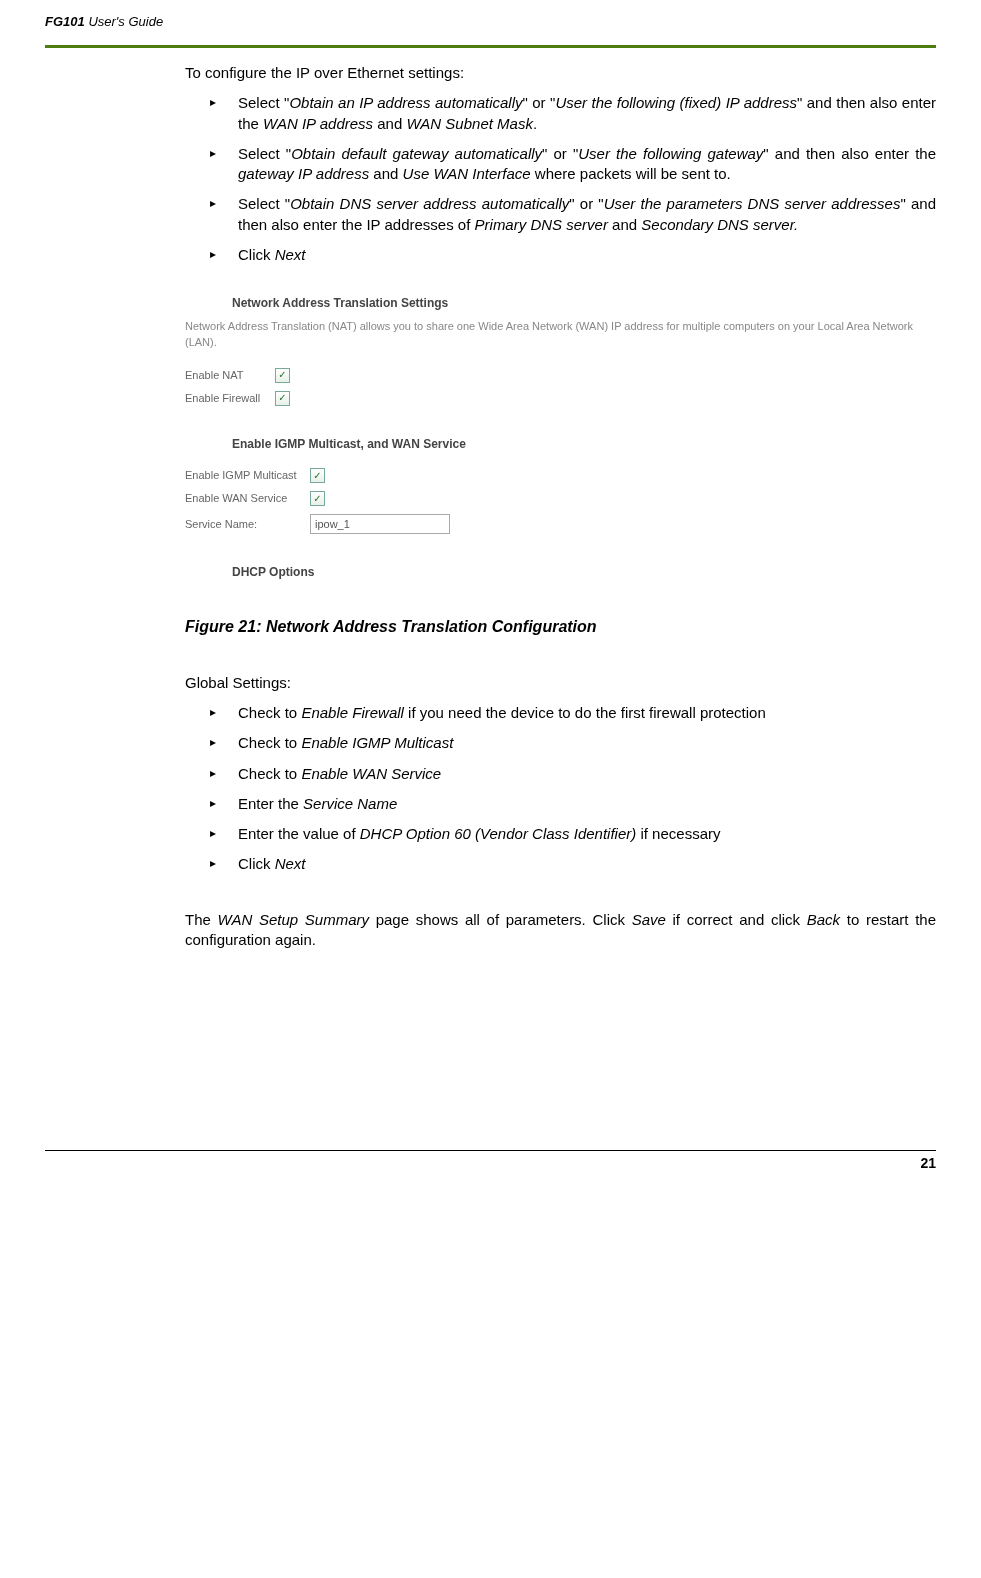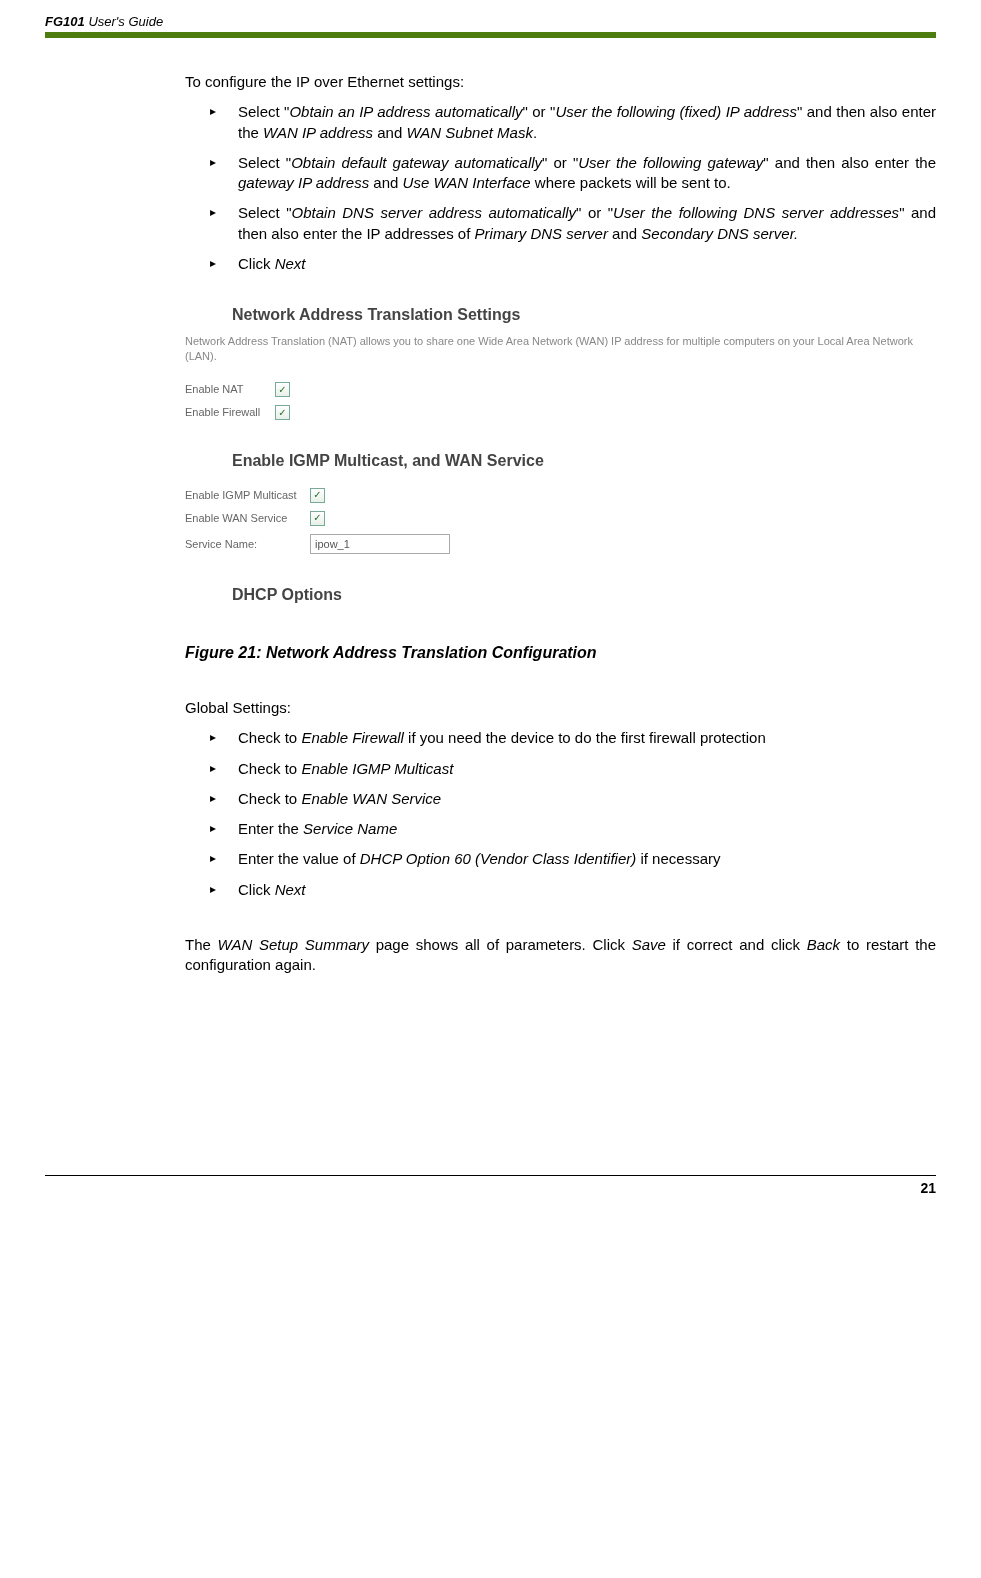--- a/index.html
+++ b/index.html
@@ -6,23 +6,23 @@
     margin: 0;
     padding: 0;
     font-family: Arial, Helvetica, sans-serif;
     background: #fff;
     width: 981px;
   }
   .page {
     padding: 12px 45px 40px 45px;
   }
   .header {
-    border-bottom: 6px solid #4d7c0f;
-    padding-bottom: 2px;
-    margin-bottom: 34px;
+    border-bottom: 3px solid #4d7c0f;
+    padding-bottom: 15px;
+    margin-bottom: 15px;
   }
   .header-text {
     font-size: 13px;
     font-style: italic;
     font-weight: bold;
   }
   .header-text .plain {
     font-style: normal;
     font-weight: normal;
     font-style: italic;
@@ -61,21 +61,21 @@
   .screenshot {
     margin: 30px 0 20px 0;
     font-family: Tahoma, Arial, sans-serif;
     font-size: 12px;
     color: #555;
   }
   .screenshot .section-title {
     font-weight: bold;
     color: #444;
     margin-bottom: 8px;
-    font-size: 16px;
+    font-size: 12px;
     padding-left: 47px;
   }
   .screenshot .desc {
     font-size: 11px;
     color: #888;
     margin-bottom: 18px;
     line-height: 1.4;
   }
   .screenshot .row {
     display: flex;
@@ -143,21 +143,21 @@
     <div class="intro">To configure the IP over Ethernet settings:</div>
 
     <ul class="bullet-list">
       <li>
         <span>Select "</span><span class="italic">Obtain an IP address automatically</span><span>" or "</span><span class="italic">User the following (fixed) IP address</span><span>" and then also enter the </span><span class="italic">WAN IP address</span><span> and </span><span class="italic">WAN Subnet Mask</span><span>.</span>
       </li>
       <li>
         <span>Select "</span><span class="italic">Obtain default gateway automatically</span><span>" or "</span><span class="italic">User the following gateway</span><span>" and then also enter the </span><span class="italic">gateway IP address</span><span> and </span><span class="italic">Use WAN Interface</span><span> where packets will be sent to.</span>
       </li>
       <li>
-        <span>Select "</span><span class="italic">Obtain DNS server address automatically</span><span>" or "</span><span class="italic">User the following DNS server addresses</span><span>" and then also enter the IP addresses of </span><span class="italic">Primary DNS server</span><span> and </span><span class="italic">Secondary DNS server.</span><span></span>
+        <span>Select "</span><span class="italic">Obtain DNS server address automatically</span><span>" or "</span><span class="italic">User the parameters DNS server addresses</span><span>" and then also enter the IP addresses of </span><span class="italic">Primary DNS server</span><span> and </span><span class="italic">Secondary DNS server.</span><span></span>
       </li>
       <li>
         <span>Click </span><span class="italic">Next</span>
       </li>
     </ul>
 
     <div class="screenshot">
       <div class="section-title">Network Address Translation Settings</div>
       <div class="desc">Network Address Translation (NAT) allows you to share one Wide Area Network (WAN) IP address for multiple computers on your Local Area Network (LAN).</div>
 

